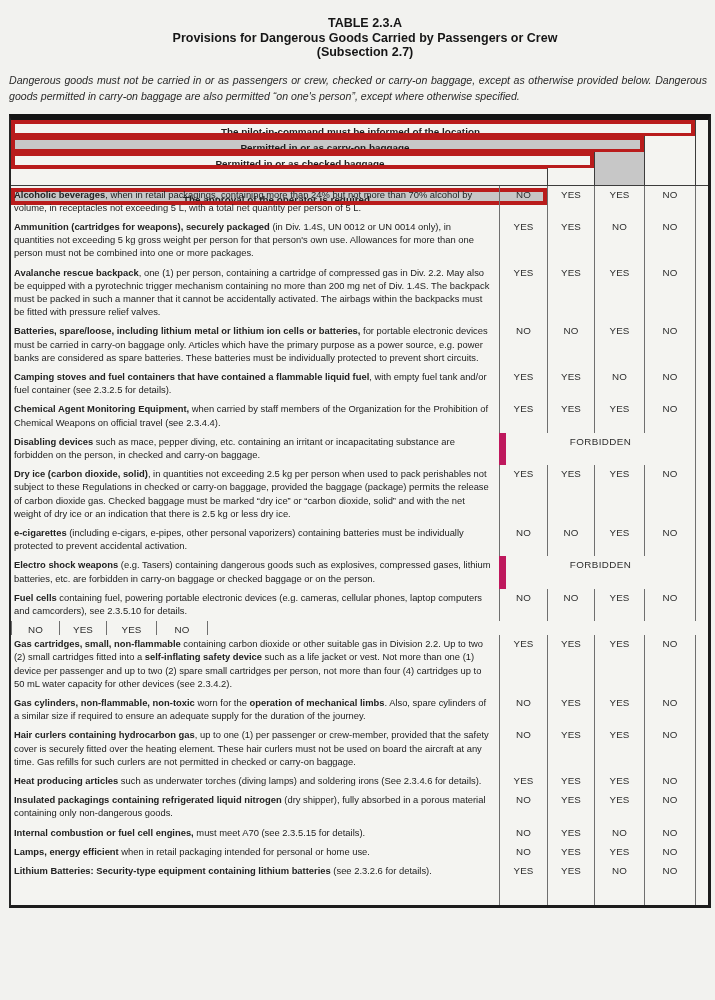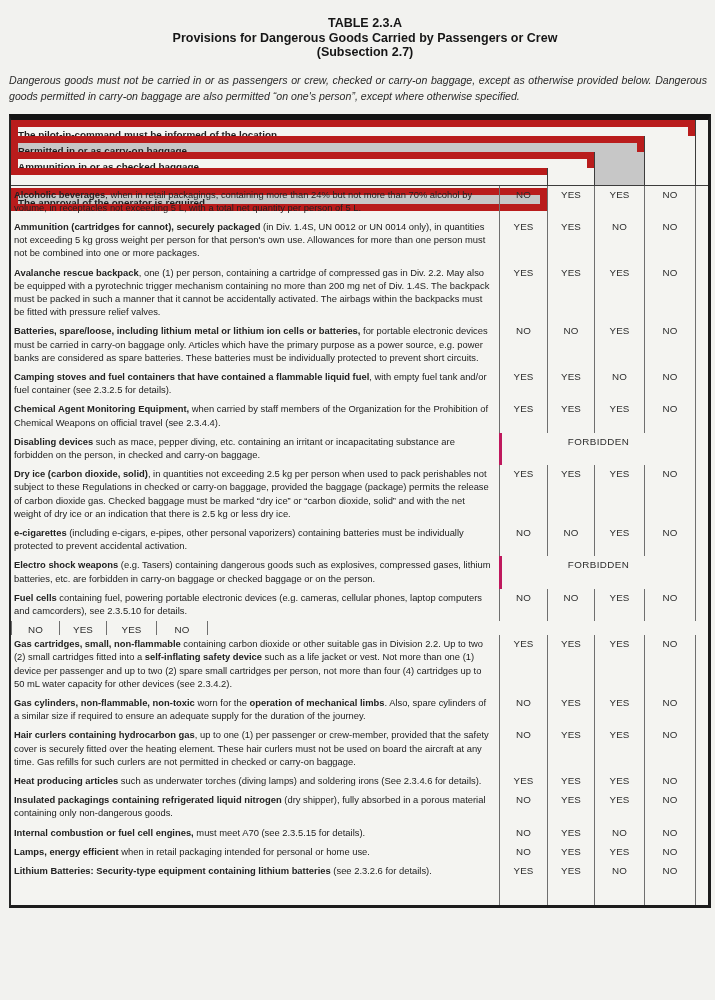--- a/index.html
+++ b/index.html
@@ -36,25 +36,25 @@
     border-top: 6px solid #141414;
     border-bottom: 3px solid #1c1c1c;
     border-right: 3px solid #1c1c1c;
     background: #f4f4f1;
   }
 
   
   .hrow { display: flex; height: 17px; }
   .hrow + .hrow { margin-top: -1px; }
   .hbar {
-    border: 7px solid #b91c1c;
+    border: 4px solid #b91c1c;
     font-weight: bold;
     font-size: 9.9px;
     line-height: 14px;
-    text-align: left;
+    text-align: center;
     padding: 1px 5px 8px 0;
     color: #1d1d1d;
     white-space: nowrap;
     overflow: hidden;
   }
   .hbar.w1 { width: 684px; }
   .hbar.w2 { width: 633px; }
   .hbar.w3 { width: 583px; }
   .hbar.w4 { width: 536px; margin-top: 20px; }
   .white { background: #f4f4f1; }
@@ -83,21 +83,21 @@
     padding-top: 3px;
     color: #2d2d2d;
     letter-spacing: 0.2px;
   }
   .tval.c0 { width: 48px; }
   .tval.c1 { width: 47px; }
   .tval.c2 { width: 50px; }
   .tval.c3 { width: 51px; }
   .tforbid {
     width: 196px;
-    border-left: 3px solid #be185d;
+    border-left: 7px solid #be185d;
     text-align: center;
     font-size: 9.8px;
     padding-top: 3px;
     color: #2d2d2d;
     letter-spacing: 0.4px;
   }
   .tgut { width: 12px; border-left: 1px solid #6f6f6f; }
   .spacer-row { height: 24px; }
 
   
@@ -130,21 +130,21 @@
       <div class="hrow">
         <div class="hbar w1 white">The pilot-in-command must be informed of the location</div>
         <div class="hfill fgut white"></div>
       </div>
       <div class="hrow">
         <div class="hbar w2 gray">Permitted in or as carry-on baggage</div>
         <div class="hfill fc4 white"></div>
         <div class="hfill fgut white"></div>
       </div>
       <div class="hrow">
-        <div class="hbar w3 white">Ammunition in or as checked baggage</div>
+        <div class="hbar w3 white">Permitted in or as checked baggage</div>
         <div class="hfill fc3 gray"></div>
         <div class="hfill fc4 white"></div>
         <div class="hfill fgut white"></div>
       </div>
       <div class="hrow">
         <div class="hbar w4 gray">The approval of the operator is required</div>
         <div class="hfill fc2 white"></div>
         <div class="hfill fc3 gray"></div>
         <div class="hfill fc4 white"></div>
         <div class="hfill fgut white"></div>
@@ -154,21 +154,21 @@
     <div id="table-rows">
         <div class="trow">
           <div class="tdesc"><span class="b">Alcoholic beverages</span><span>, when in retail packagings, containing more than 24% but not more than 70% alcohol by volume, in receptacles not exceeding 5 L, with a total net quantity per person of 5 L.</span></div>
           <div class="tval c0">NO</div>
           <div class="tval c1">YES</div>
           <div class="tval c2">YES</div>
           <div class="tval c3">NO</div>
           <div class="tgut"></div>
         </div>
         <div class="trow">
-          <div class="tdesc"><span class="b">Ammunition (cartridges for cannot), securely packaged</span><span> (in Div. 1.4S, UN 0012 or UN 0014 only), in quantities not exceeding 5 kg gross weight per person for that person's own use. Allowances for more than one person must not be combined into one or more packages.</span></div>
+          <div class="tdesc"><span class="b">Ammunition (cartridges for weapons), securely packaged</span><span> (in Div. 1.4S, UN 0012 or UN 0014 only), in quantities not exceeding 5 kg gross weight per person for that person's own use. Allowances for more than one person must not be combined into one or more packages.</span></div>
           <div class="tval c0">YES</div>
           <div class="tval c1">YES</div>
           <div class="tval c2">NO</div>
           <div class="tval c3">NO</div>
           <div class="tgut"></div>
         </div>
         <div class="trow">
           <div class="tdesc"><span class="b">Avalanche rescue backpack</span><span>, one (1) per person, containing a cartridge of compressed gas in Div. 2.2. May also be equipped with a pyrotechnic trigger mechanism containing no more than 200 mg net of Div. 1.4S. The backpack must be packed in such a manner that it cannot be accidentally activated. The airbags within the backpacks must be fitted with pressure relief valves.</span></div>
           <div class="tval c0">YES</div>
           <div class="tval c1">YES</div>

